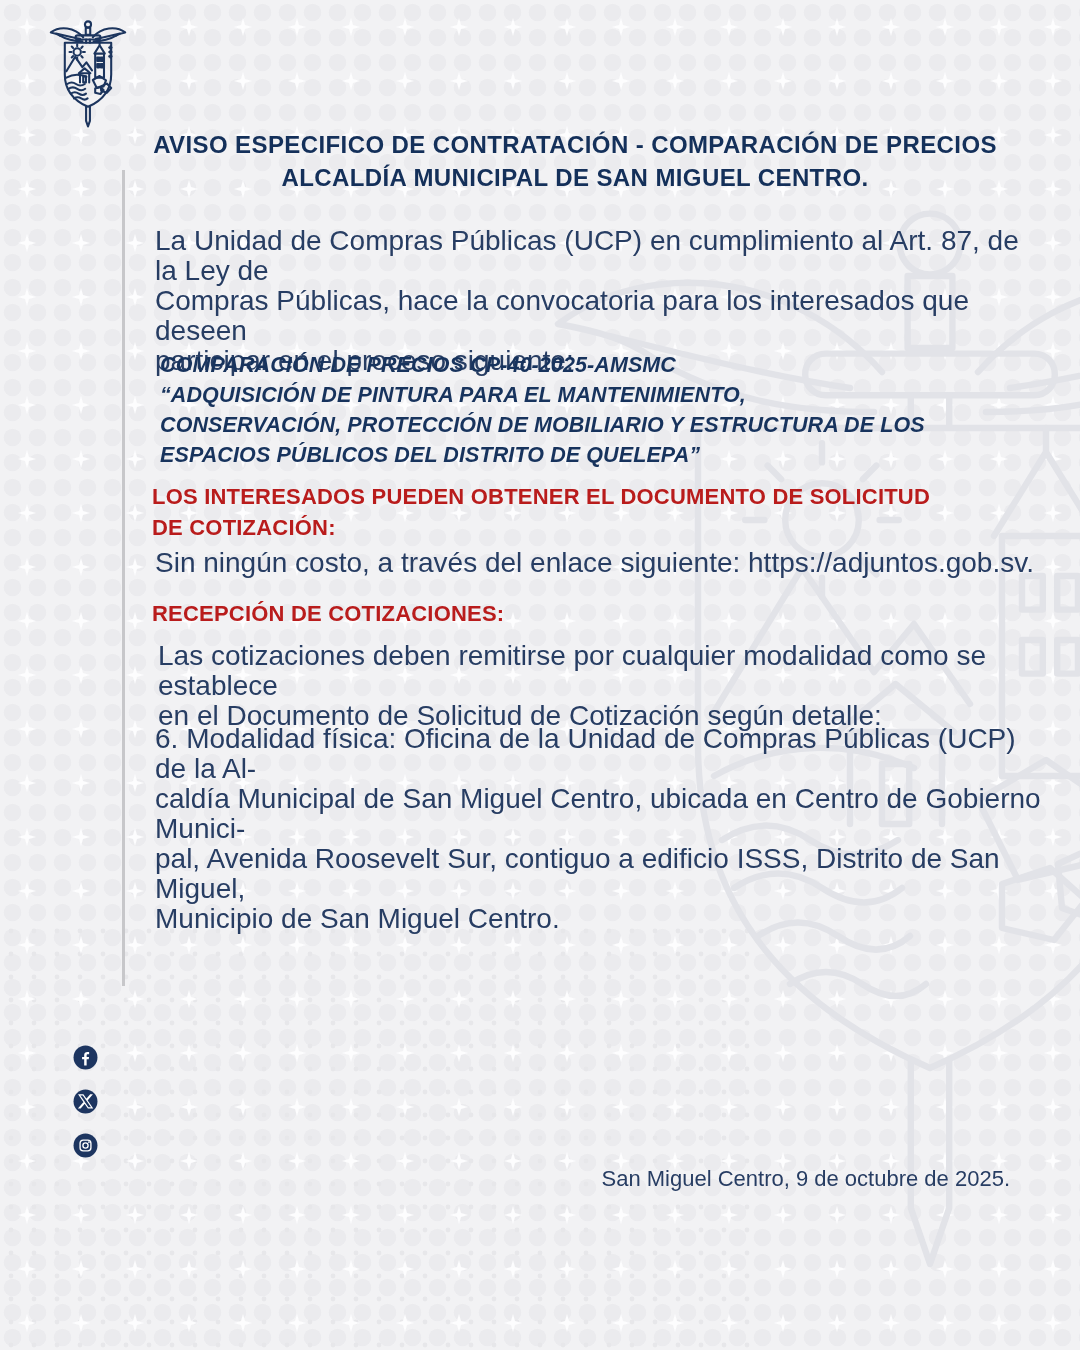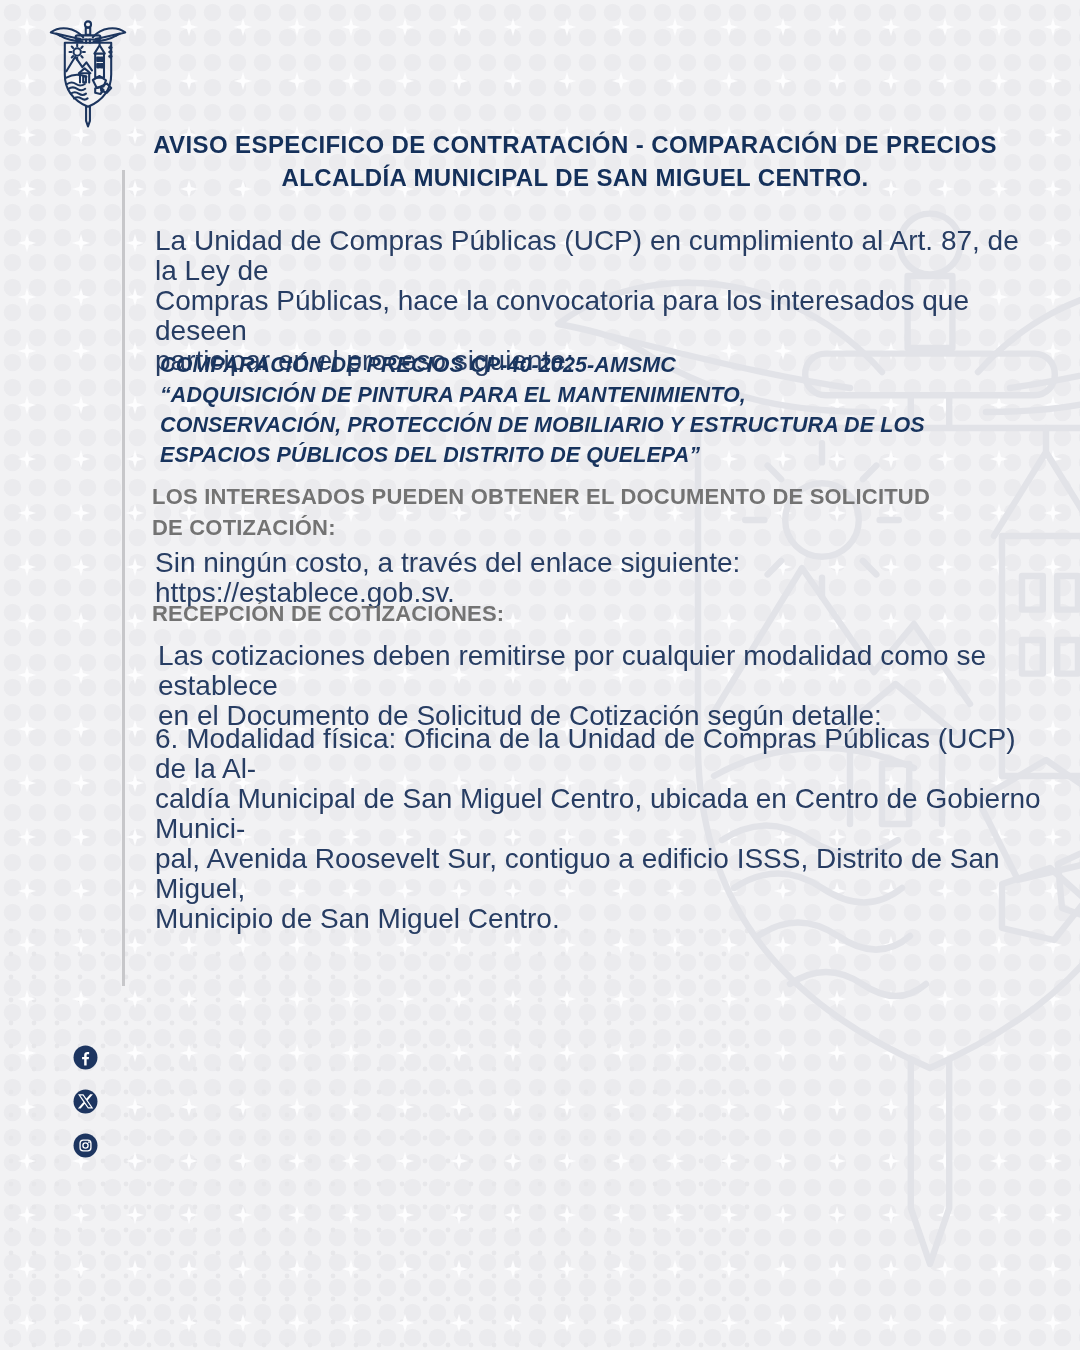--- a/index.html
+++ b/index.html
@@ -10,21 +10,21 @@
     color:#273d63;
   }
   .abs{position:absolute;}
   .pre{white-space:pre-line;}
   .bg-layer{position:absolute;left:0;top:0;width:1080px;height:1350px;}
   .title{
     font-weight:700;font-size:24px;line-height:33px;letter-spacing:.4px;
     color:#14305a;text-align:center;
   }
   .body-text{font-size:28px;line-height:30px;color:#273d63;}
-  .bold-caps{font-weight:700;font-size:22px;line-height:31px;color:#737373;letter-spacing:.2px;}
+  .bold-caps{font-weight:700;font-size:22px;line-height:31px;color:#b91c1c;letter-spacing:.2px;}
   .bold-italic{
     font-weight:700;font-style:italic;font-size:21.5px;line-height:30px;
     color:#17335d;letter-spacing:.1px;
   }
   .divider{width:3px;background:#c7c7ca;}
   .dateline{font-size:22px;color:#273d63;text-align:right;}
   .social{display:flex;flex-direction:column;gap:19px;}
   .social svg{display:block;cursor:pointer;}
   .link{color:#273d63;text-decoration:none;}
 </style>
@@ -116,21 +116,21 @@
 participar en el proceso siguiente:</div>
 
   <div class="abs bold-italic pre" style="left:160px;top:350px;width:890px;">COMPARACIÓN DE PRECIOS CP-40-2025-AMSMC
 “ADQUISICIÓN DE PINTURA PARA EL MANTENIMIENTO,
 CONSERVACIÓN, PROTECCIÓN DE MOBILIARIO Y ESTRUCTURA DE LOS
 ESPACIOS PÚBLICOS DEL DISTRITO DE QUELEPA”</div>
 
   <div class="abs bold-caps pre" style="left:152px;top:481px;width:890px;">LOS INTERESADOS PUEDEN OBTENER EL DOCUMENTO DE SOLICITUD
 DE COTIZACIÓN:</div>
 
-  <div class="abs body-text" style="left:155px;top:548px;width:890px;"><span>Sin ningún costo, a través del enlace siguiente: </span><span class="link">https://establece.gob.sv.</span></div>
+  <div class="abs body-text" style="left:155px;top:548px;width:890px;"><span>Sin ningún costo, a través del enlace siguiente: </span><span class="link">https://adjuntos.gob.sv.</span></div>
 
   <div class="abs body-text pre" style="left:158px;top:641px;width:880px;">Las cotizaciones deben remitirse por cualquier modalidad como se establece
 en el Documento de Solicitud de Cotización según detalle:</div>
 
   <div class="abs bold-caps" style="left:152px;top:598px;width:890px;">RECEPCIÓN DE COTIZACIONES:</div>
 
   <div class="abs body-text pre" style="left:155px;top:724px;width:890px;">6. Modalidad física: Oficina de la Unidad de Compras Públicas (UCP) de la Al-
 caldía Municipal de San Miguel Centro, ubicada en Centro de Gobierno Munici-
 pal, Avenida Roosevelt Sur, contiguo a edificio ISSS, Distrito de San Miguel,
 Municipio de San Miguel Centro.</div>
@@ -148,14 +148,15 @@
       <path fill="none" stroke="#ffffff" stroke-width="1.1" d="M13.36 10.85 17.94 5.6h-1.2l-3.92 4.49L9.7 5.6H5.9l4.84 6.95L5.9 18.1h1.2l4.17-4.78 3.33 4.78h3.8l-5.04-7.25z"></path>
     </svg>
     <svg width="25" height="25" viewBox="0 0 24 24">
       <circle cx="12" cy="12" r="11.5" fill="#1d3560"></circle>
       <rect x="6.8" y="6.8" width="10.4" height="10.4" rx="3" fill="none" stroke="#ffffff" stroke-width="1.3"></rect>
       <circle cx="12" cy="12" r="2.5" fill="none" stroke="#ffffff" stroke-width="1.3"></circle>
       <circle cx="15.3" cy="8.7" r="0.9" fill="#ffffff"></circle>
     </svg>
   </div>
 
+  <div class="abs dateline" style="right:70px;top:1166px;width:600px;">San Miguel Centro, 9 de octubre de 2025.</div>
 
 </div>
 
 </body></html>

